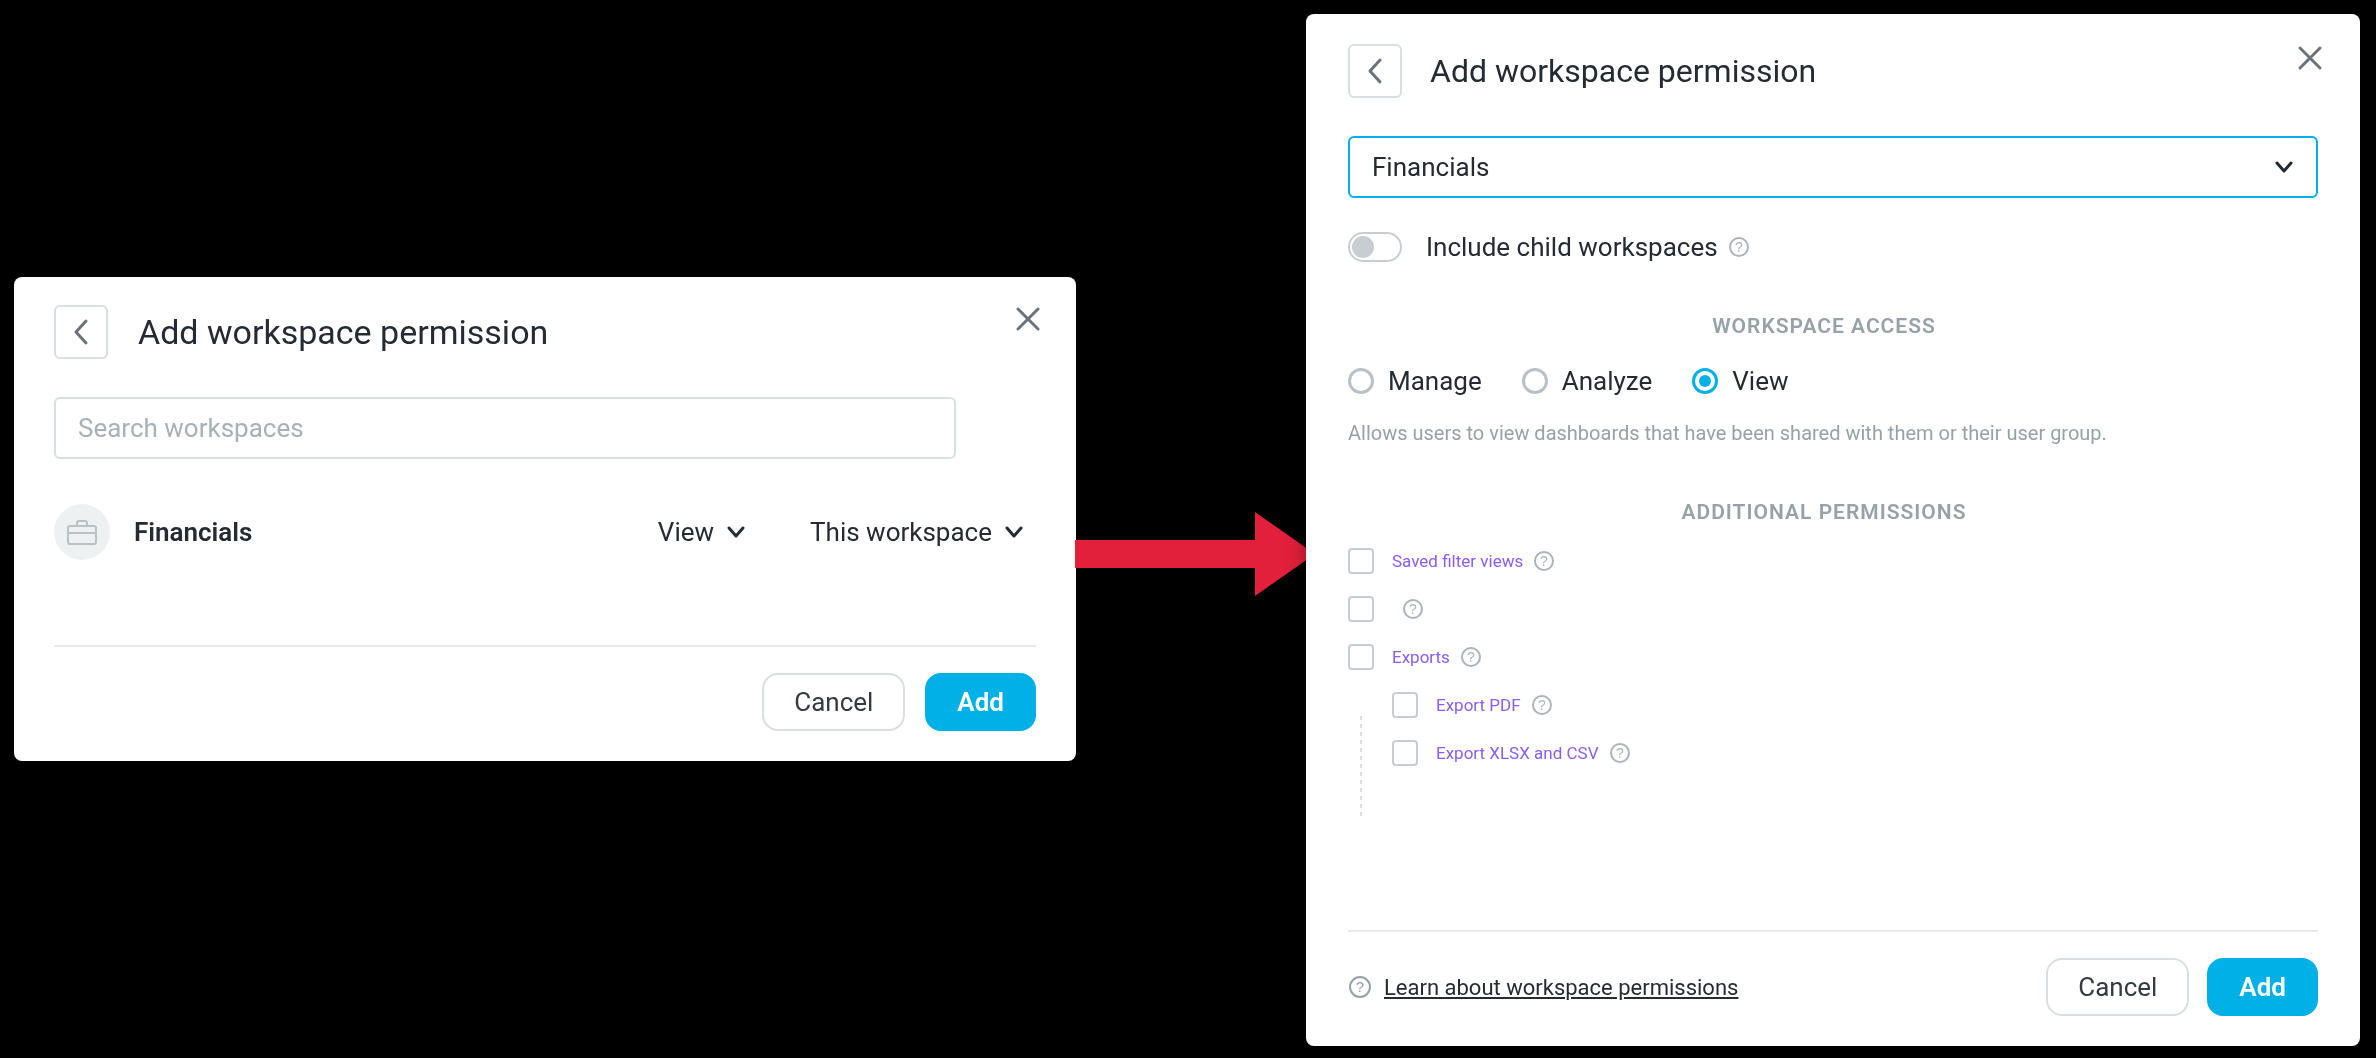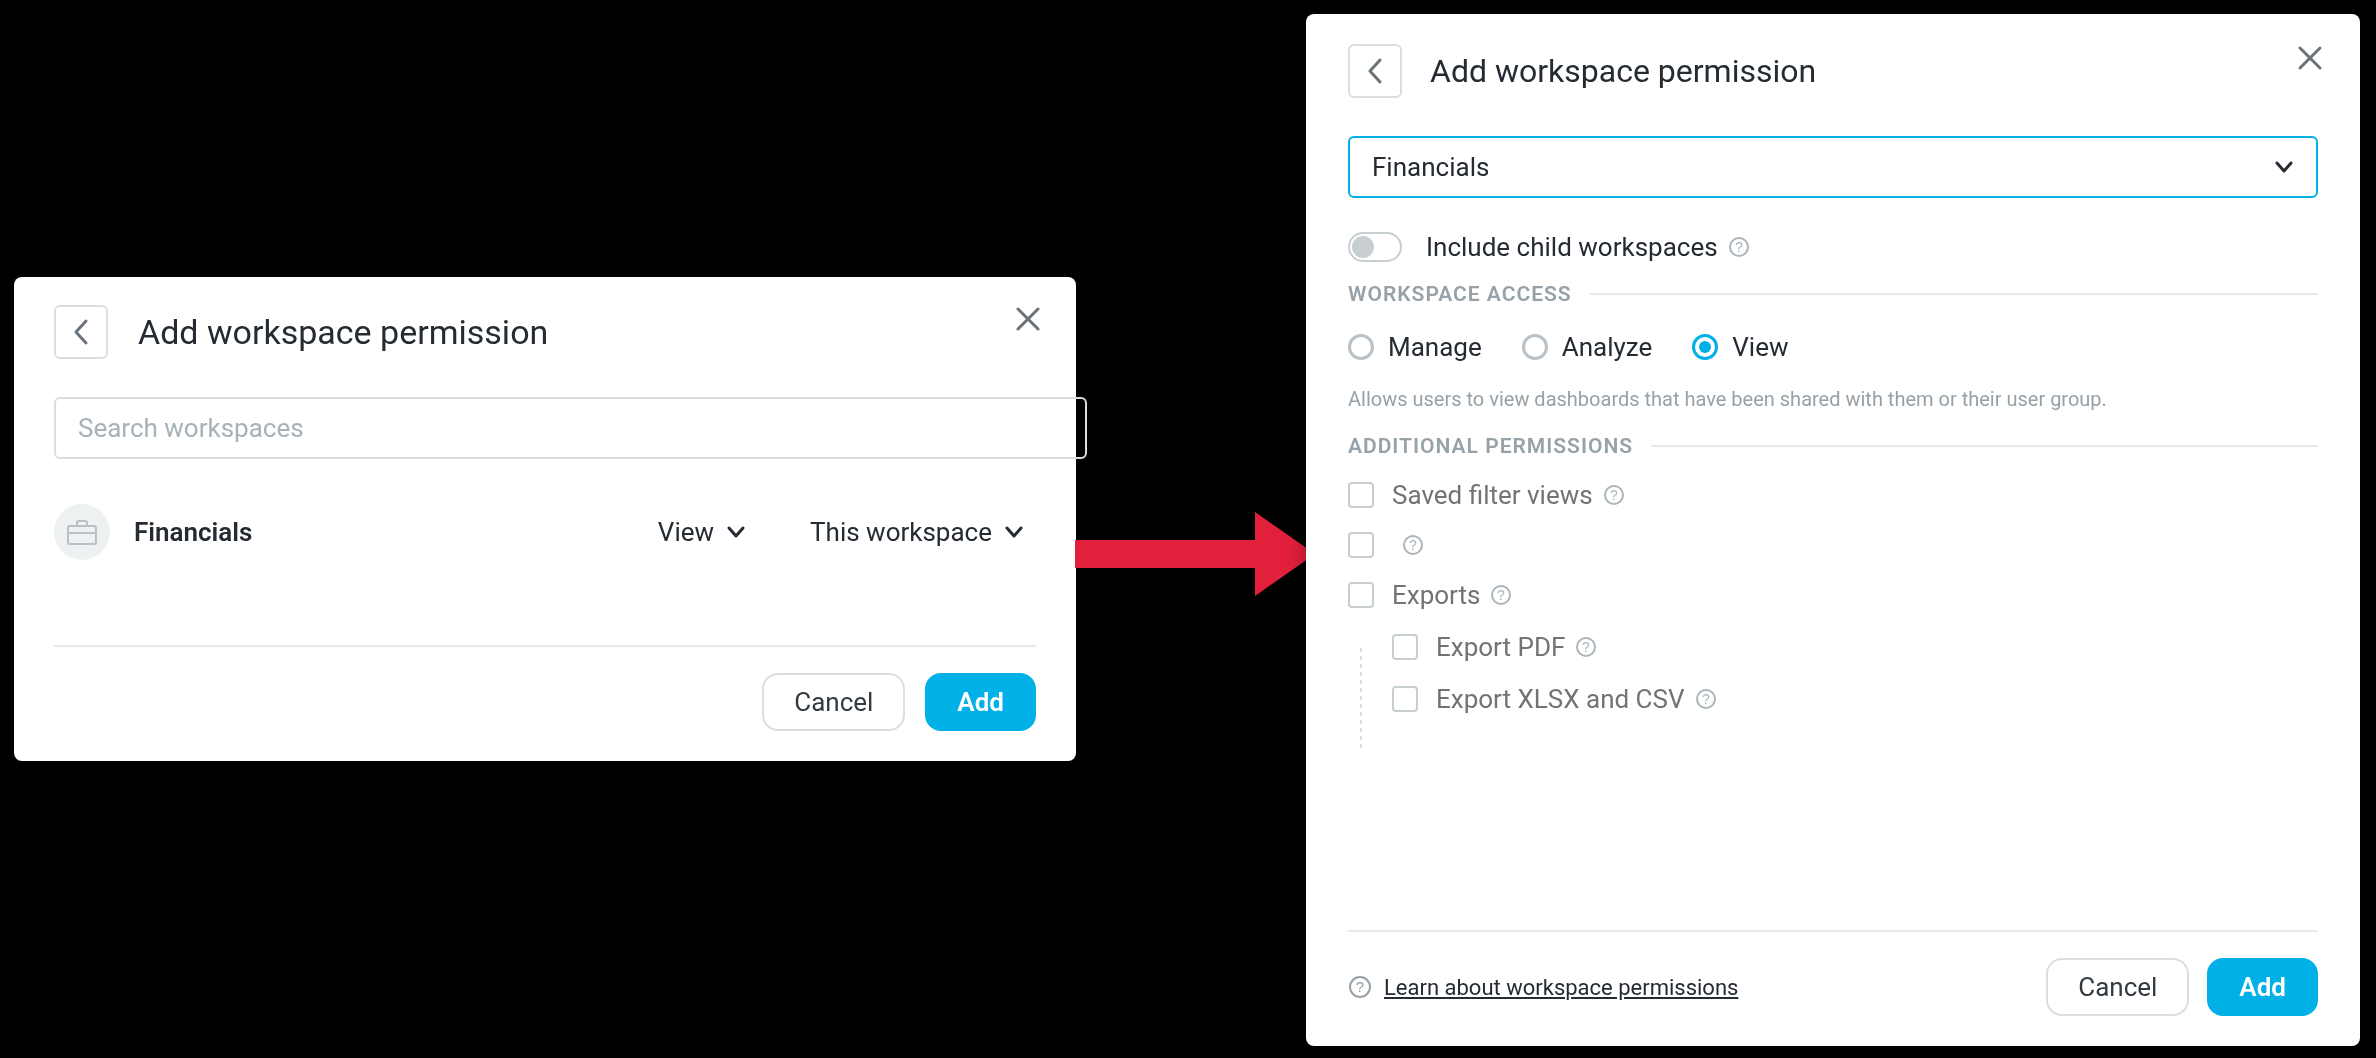--- a/index.html
+++ b/index.html
@@ -42,21 +42,21 @@
     color:#252b33;
   }
   .close-x {
     position:absolute;
     cursor:pointer;
     color:#6a737a;
   }
   .ml-close { top:28px; right:34px; }
   .search-box {
     margin-top:38px;
-    width:1033px;
+    width:902px;
     height:62px;
     border:2px solid #d8dee2;
     border-radius:6px;
     padding:0 22px;
     font-size:26px;
     color:#a6b1b8;
     display:flex; align-items:center;
   }
   .ws-row {
     margin-top:38px;
@@ -148,21 +148,21 @@
     width:54px; height:30px; border:2px solid #c6ced2; border-radius:30px;
     background:#fff; position:relative; cursor:pointer;
   }
   .toggle .knob {
     width:22px; height:22px; border-radius:50%;
     background:#c6ced2; position:absolute; top:2px; left:2px;
   }
   .toggle-label { font-size:26px; margin-left:24px; color:#252b33; }
   .help-icon { margin-left:10px; color:#aab4ba; }
   .section-label-row {
-    display:flex; align-items:center; margin-top:20px;
+    display:flex; align-items:center; margin-top:52px;flex-direction:column;
   }
   .section-label {
     font-size:21px; letter-spacing:1px; color:#96a1a8; font-weight:600;
     margin-right:18px; white-space:nowrap;
   }
   .section-rule { flex:1 1 auto; height:2px; background:#e6eaec; }
   .radio-row { margin-top:26px; display:flex; align-items:center; gap:40px; }
   .radio { display:flex; align-items:center; cursor:pointer;justify-content:center; }
   .radio-circle {
     width:26px; height:26px; border-radius:50%;
@@ -180,21 +180,21 @@
   .check-row.indent { margin-left:44px; }
   .indent-guide {
       position:absolute;
       width:2px;
       background:repeating-linear-gradient(to bottom,#d8dee2 0 4px,transparent 4px 8px);
   }
   .checkbox {
     width:26px;height:26px;border:2px solid #c6ced2;border-radius:4px;background:#fff;
     margin-right:18px; cursor:pointer;
   }
-  .check-label { font-size:26px; color:#737373; }
+  .check-label { font-size:17px; color:#8b5cf6; }
   .mr-footer {
     position:absolute;
     left:42px; right:42px; bottom:30px;
     border-top:2px solid #e6eaec;
     padding-top:26px;
     display:flex;
     align-items:center;
   }
   .learn-link {
     font-size:22px; color:#252b33; text-decoration:underline; cursor:pointer;

